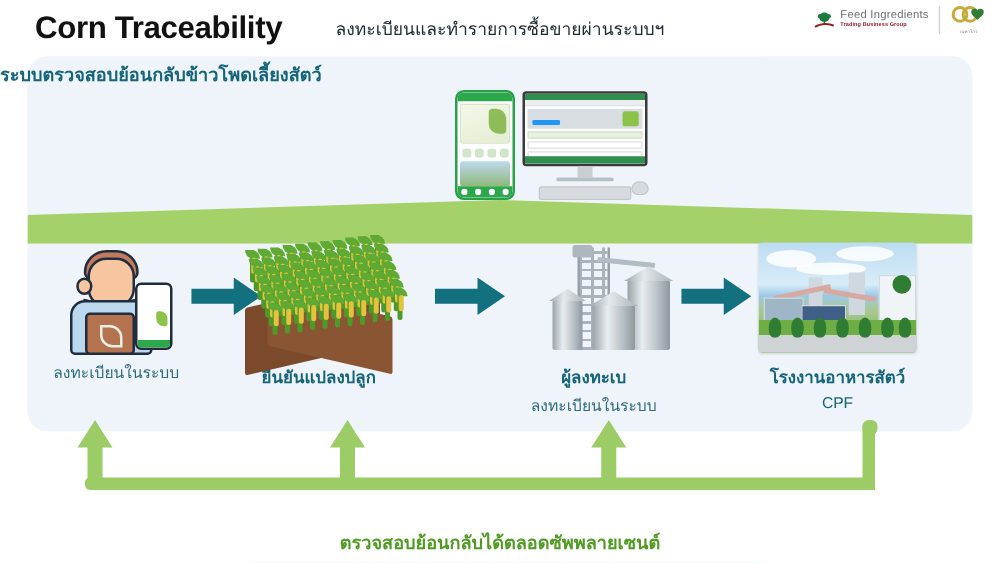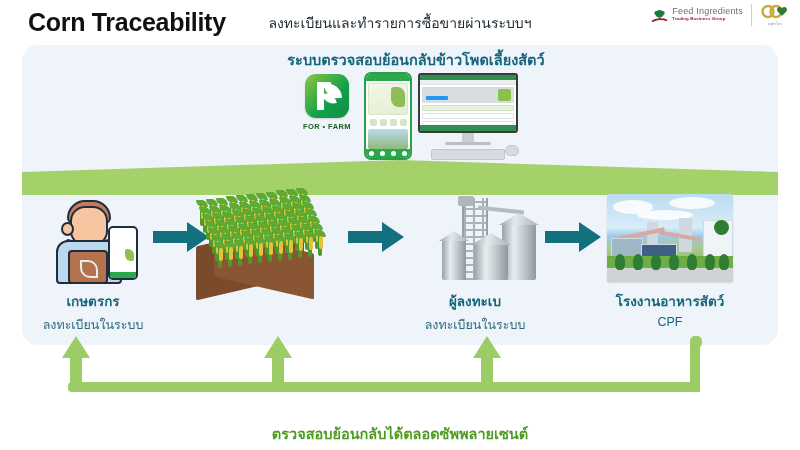--- a/index.html
+++ b/index.html
@@ -24,22 +24,22 @@
   .logo-div{width:1px;height:22px;background:#cfcfcf;}
   .logo-cpf{display:flex;flex-direction:column;align-items:center;line-height:1;}
   .logo-cpf .t{font-size:3.6px;color:#7a7a7a;margin-top:1px;text-align:center;}
   
   #panel{
     position:absolute;left:22px;top:45px;width:756px;height:300px;
     background:#eef4fa;border-radius:16px;
   }
   
   #sys-title{
-    position:absolute;left:0;right:0;top:48px;text-align:center;
-    font-size:14.5px;font-weight:bold;color:#14647a;padding-left:32px;
+    position:absolute;left:0;right:0;top:48px;text-align:left;
+    font-size:14.5px;font-weight:bold;color:#14647a;
   }
   
   #devices{position:absolute;left:300px;top:72px;width:220px;height:85px;}
   .forfarm{position:absolute;left:0;top:2px;width:54px;text-align:center;}
   .forfarm .ic{
     width:44px;height:44px;margin:0 auto;border-radius:11px;
     background:linear-gradient(135deg,#8cc63f 0%,#12a04a 60%,#0e8f43 100%);
     position:relative;box-shadow:0 1px 2px rgba(0,0,0,.15);
   }
   .forfarm .ic .f{
@@ -234,28 +234,20 @@
     <span class="t">เบทาโกร</span>
   </div>
 </div>
 
 <div id="panel"></div>
 
 <div id="sys-title">ระบบตรวจสอบย้อนกลับข้าวโพดเลี้ยงสัตว์</div>
 
 <div id="devices">
 
-  <div class="forfarm">
-    <div class="ic">
-      <span class="f"></span>
-        <span class="leaf"></span>
-        <span class="leaf2"></span>
-    </div>
-    <div class="lbl">FOR • FARM</div>
-  </div>
 
   <div class="phone">
     <div class="bar"></div>
     <div class="card"></div>
     <div class="icons">
         <i></i>
         <i></i>
         <i></i>
         <i></i>
       </div>
@@ -300,21 +292,20 @@
       <span class="hair"></span>
       <span class="head"></span>
       <span class="ear"></span>
       <span class="strapL"></span>
       <span class="strapR"></span>
       <span class="body"></span>
       <span class="bib"></span>
       <span class="phone"><span class="b"></span><span class="c"></span><span class="r"></span><span class="n"></span></span>
     </div>
   </div>
-  <div class="name">เกษตรกร</div>
   <div class="sub">ลงทะเบียนในระบบ</div>
 </div>
 
 <div class="arrow" id="arrow-1">
   <svg width="56" height="30" viewBox="0 0 56 30">
     <path d="M0,9 L34,9 L34,0 L56,15 L34,30 L34,21 L0,21 Z" fill="#12707f"></path>
   </svg>
 </div>
 
 <div class="stage" id="stage-field">
@@ -396,20 +387,21 @@
           <i style="left: 66px; top: 41.2px; z-index: 6;"></i>
           <i style="left: 76px; top: 40px; z-index: 6;"></i>
           <i style="left: 86px; top: 38.8px; z-index: 6;"></i>
           <i style="left: 96px; top: 37.6px; z-index: 6;"></i>
           <i style="left: 106px; top: 36.4px; z-index: 6;"></i>
           <i style="left: 116px; top: 35.2px; z-index: 6;"></i>
           <i style="left: 126px; top: 34px; z-index: 6;"></i>
         </span>
     </div>
   </div>
+  <div class="name">ยืนยันแปลงปลูก</div>
 </div>
 
 <div class="arrow" id="arrow-2">
   <svg width="56" height="30" viewBox="0 0 56 30">
     <path d="M0,9 L34,9 L34,0 L56,15 L34,30 L34,21 L0,21 Z" fill="#12707f"></path>
   </svg>
 </div>
 
 <div class="stage" id="stage-collector">
   <div class="art">

